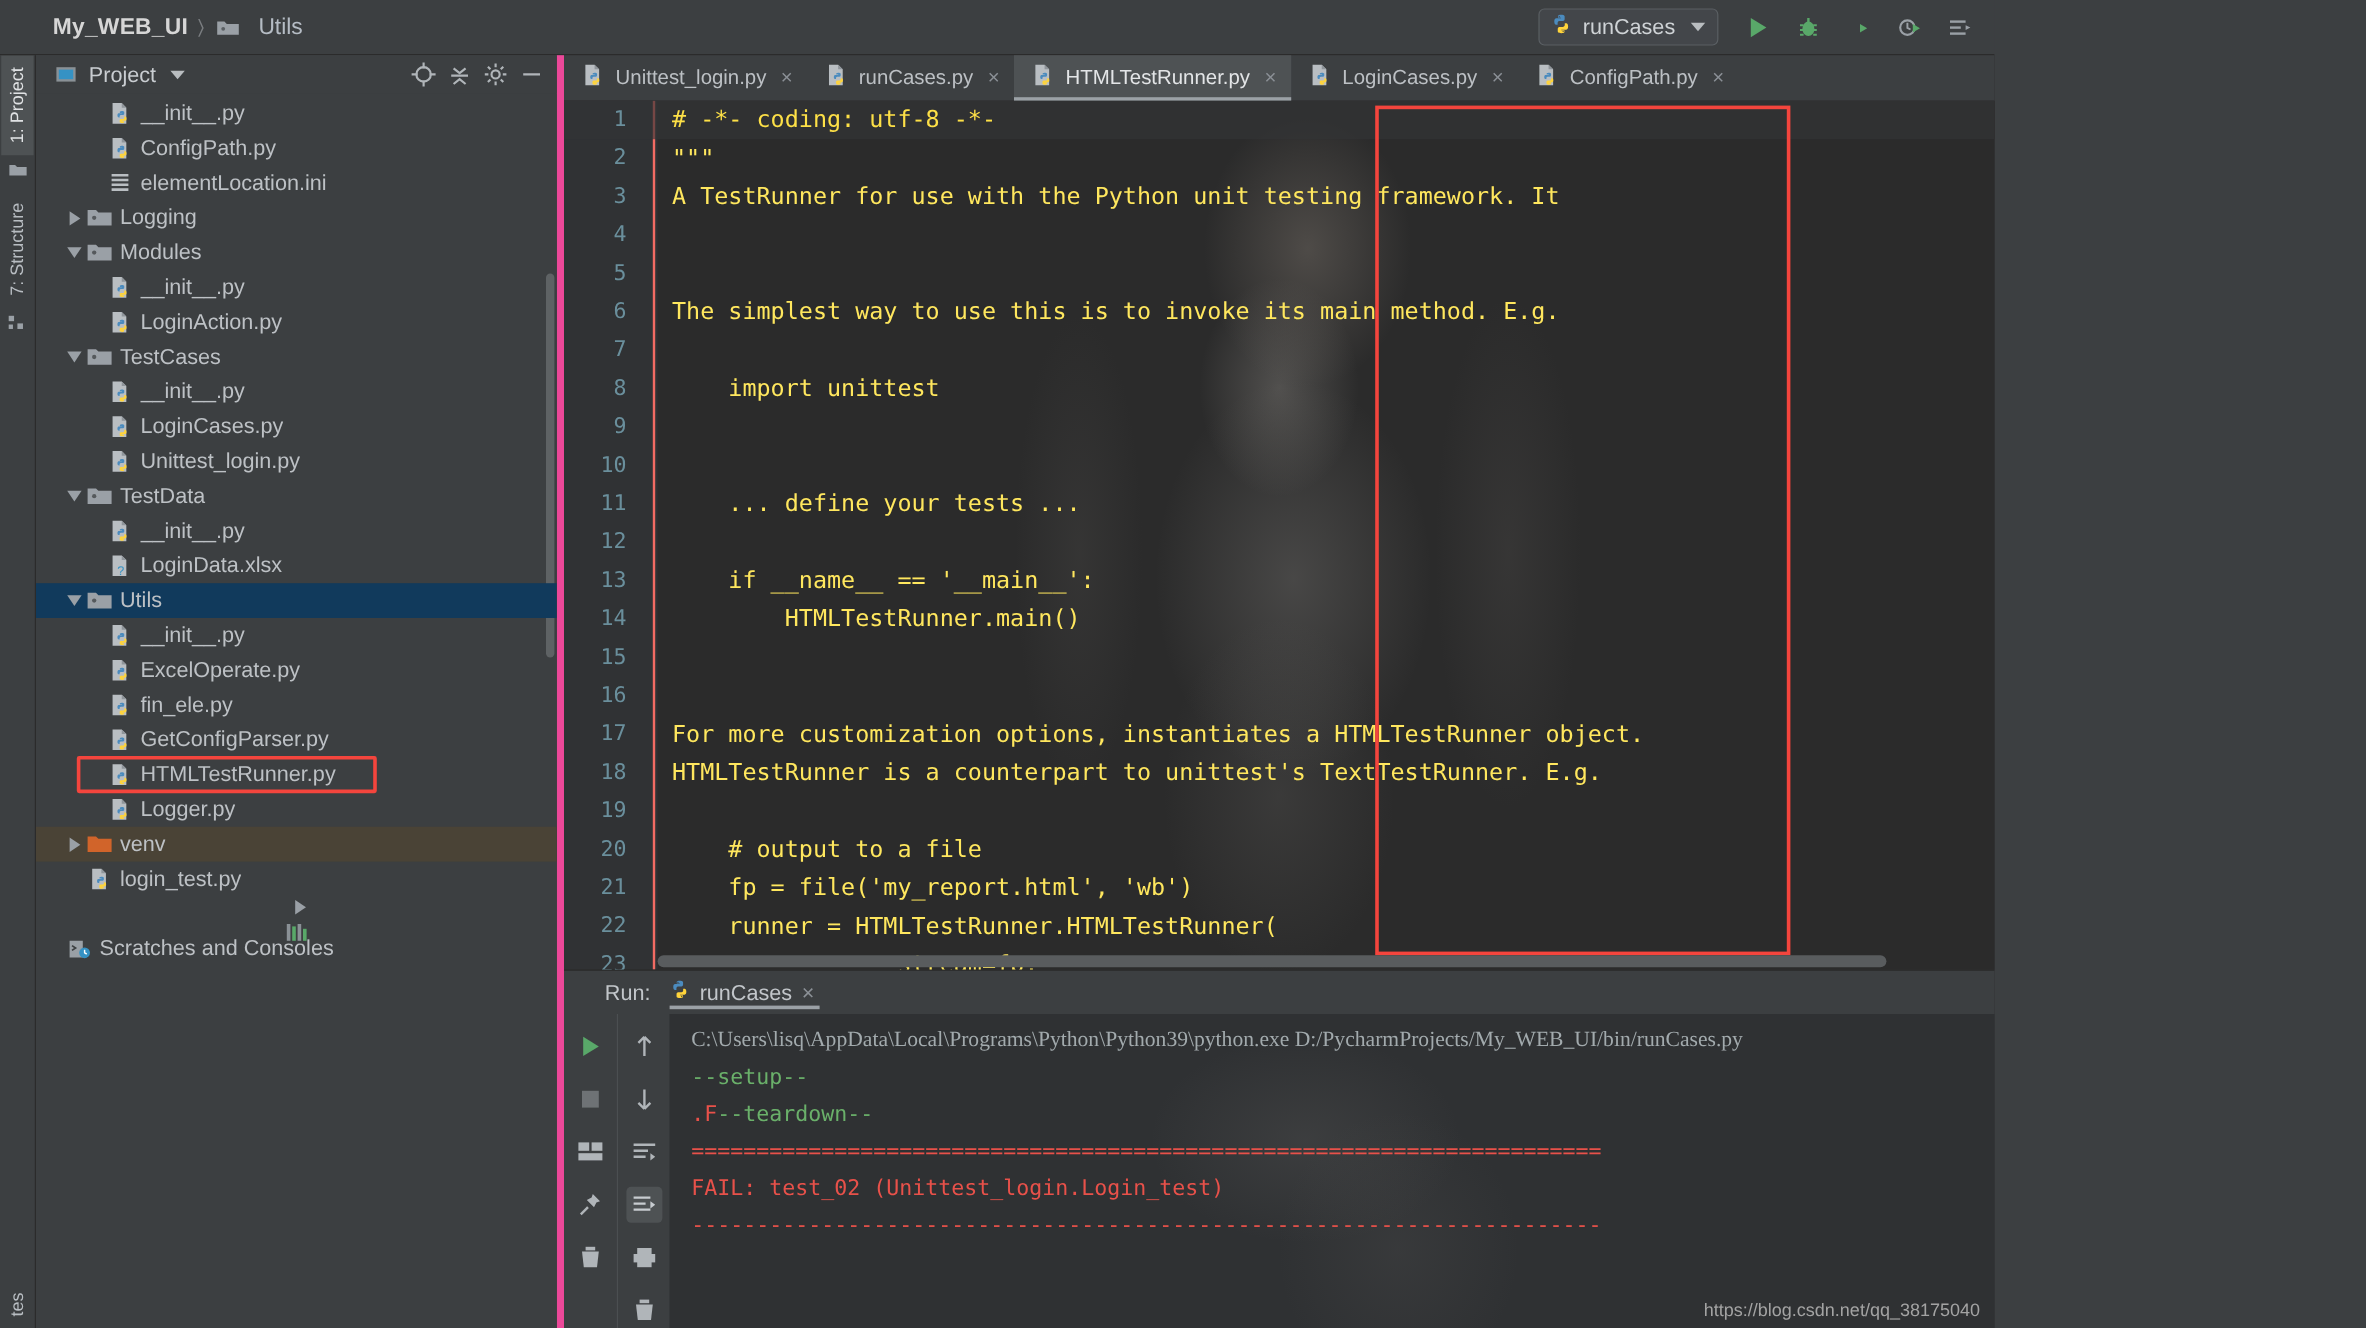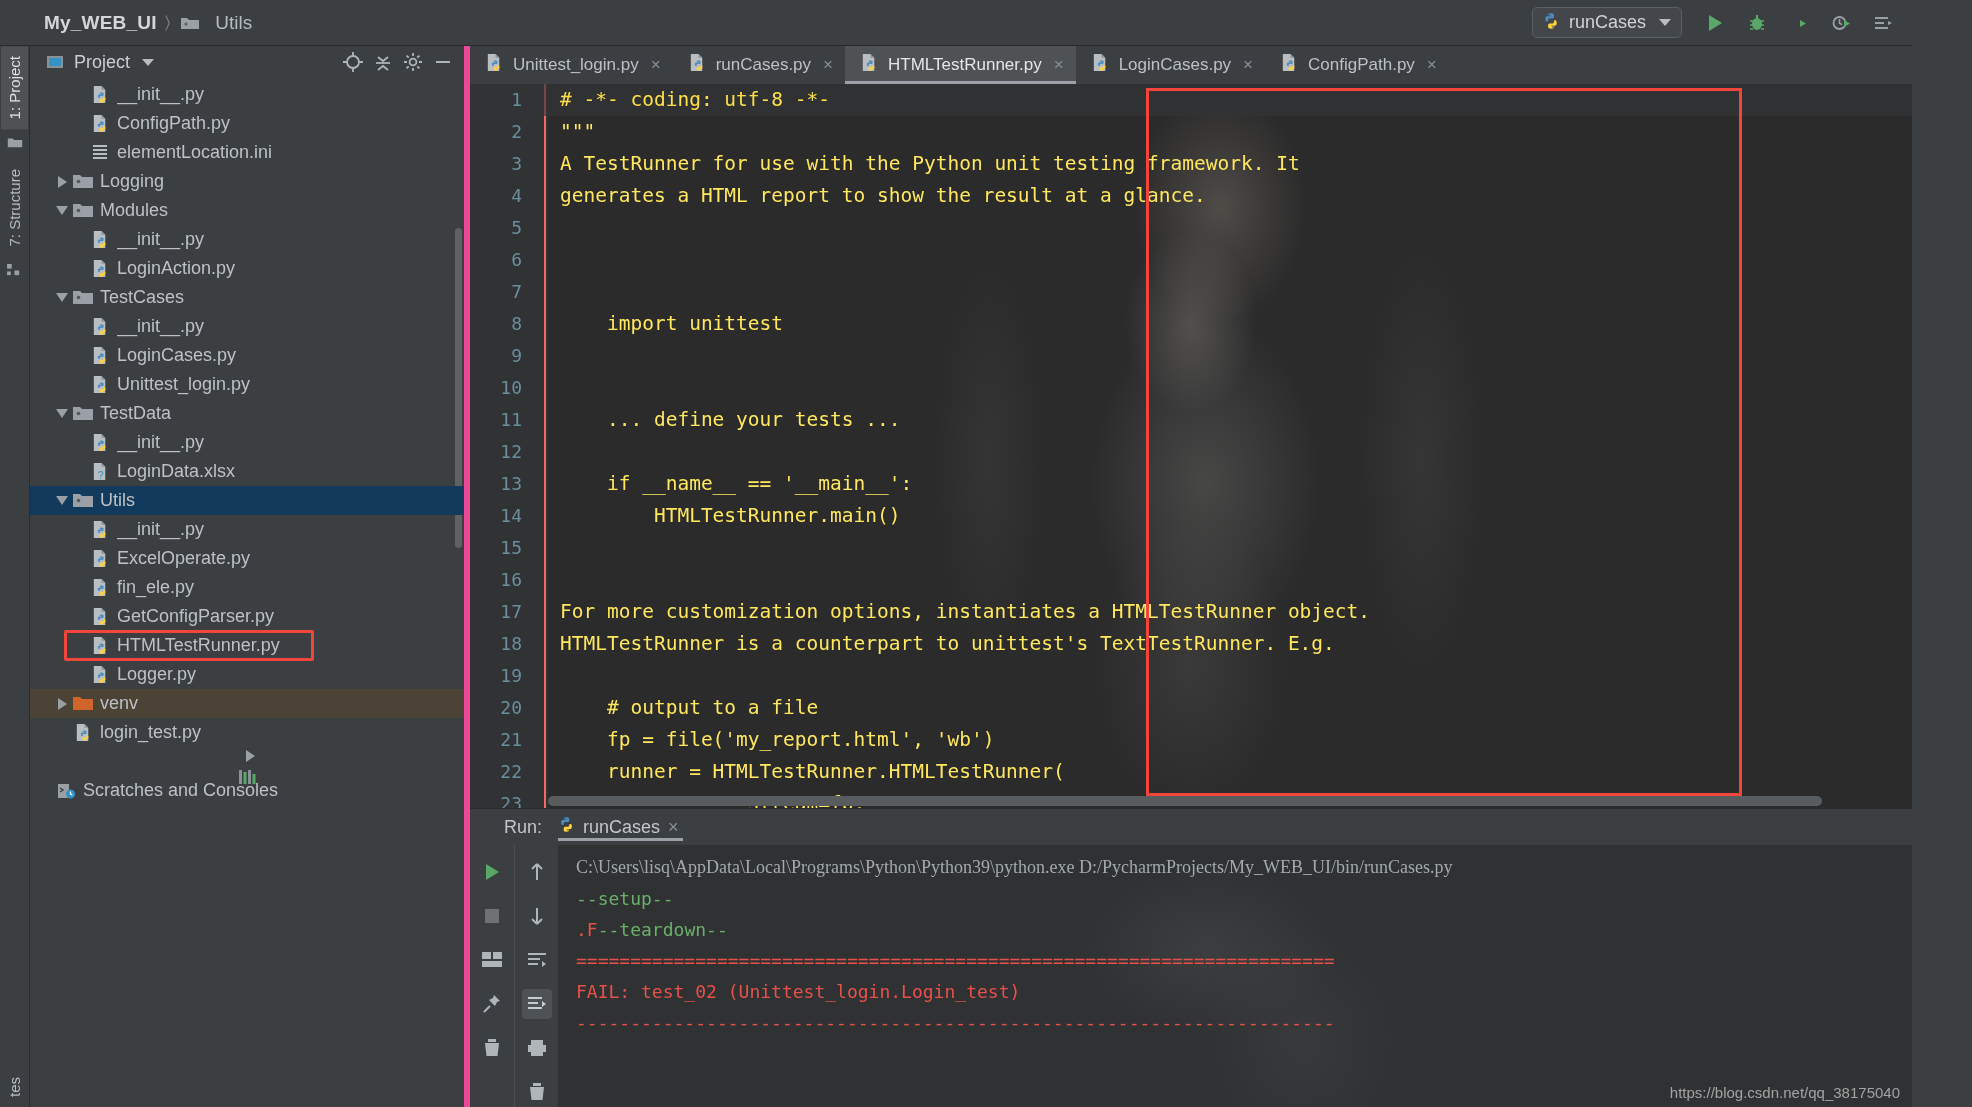--- a/index.html
+++ b/index.html
@@ -2,21 +2,21 @@
 <html><head>
 <meta charset="utf-8">
 <style>
   * { box-sizing: border-box; margin: 0; padding: 0; }
   html, body {
     width: 1972px; height: 1107px;
     background: #3c3f41;
     font-family: "Liberation Sans", sans-serif;
     overflow: hidden;
   }
-  .app { position: relative; width: 1912px; height: 1107px;
+  .app { position: relative; width: 1662px; height: 1107px;
          display: flex; flex-direction: column; background: #3c3f41; }
 
   
   .topbar { height: 46px; background: #3c3f41; display: flex; align-items: center;
             padding: 0 10px 0 44px; flex: 0 0 46px; border-bottom: 1px solid #2b2b2b; }
   .crumbs { display: flex; align-items: center; gap: 8px; font-size: 19px; }
   .crumb-proj { color: #d6d6d6; font-weight: bold; letter-spacing: .2px; }
   .crumb-sep { color: #7a7d80; font-size: 17px; }
   .crumb-last { color: #b5bcc4; }
   .spacer { flex: 1 1 auto; }
@@ -682,28 +682,28 @@
             <div class="ln">
               <span class="num">2</span>
               <span class="txt">"""</span>
             </div>
             <div class="ln">
               <span class="num">3</span>
               <span class="txt">A TestRunner for use with the Python unit testing framework. It</span>
             </div>
             <div class="ln">
               <span class="num">4</span>
-              <span class="txt">generates a HTML report to show the result at a glance.</span>
             </div>
             <div class="ln">
               <span class="num">5</span>
               <span class="txt"></span>
             </div>
             <div class="ln">
               <span class="num">6</span>
+              <span class="txt">The simplest way to use this is to invoke its main method. E.g.</span>
             </div>
             <div class="ln">
               <span class="num">7</span>
               <span class="txt"></span>
             </div>
             <div class="ln">
               <span class="num">8</span>
               <span class="txt">    import unittest</span>
             </div>
             <div class="ln">

